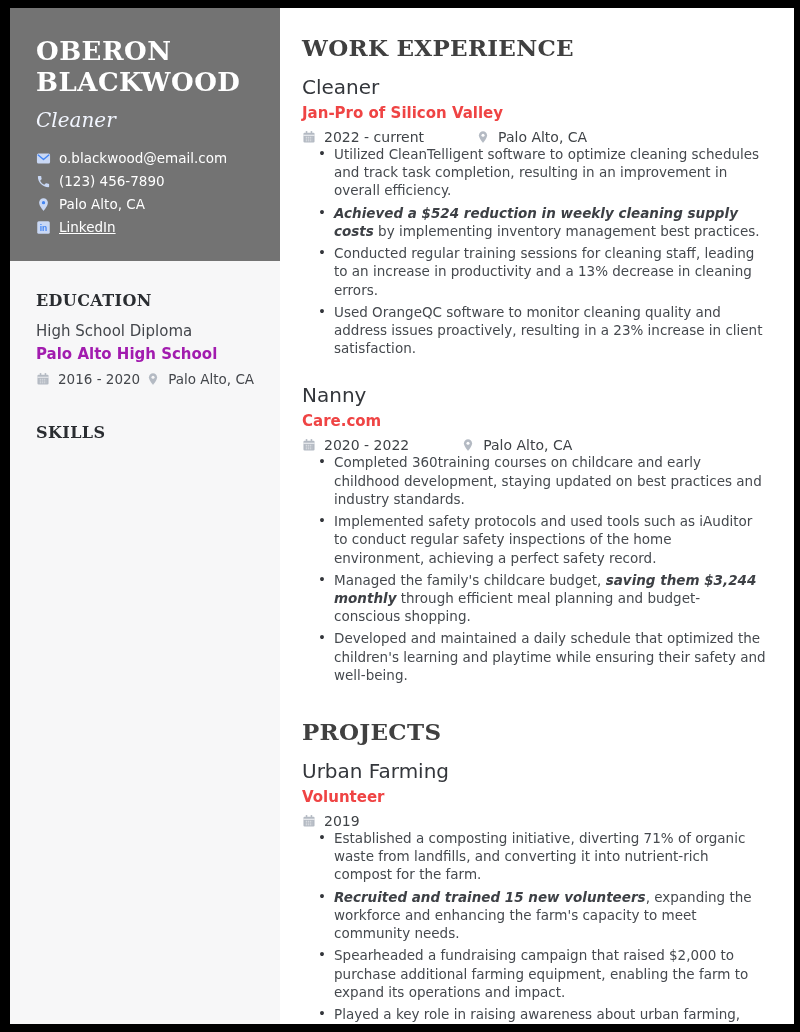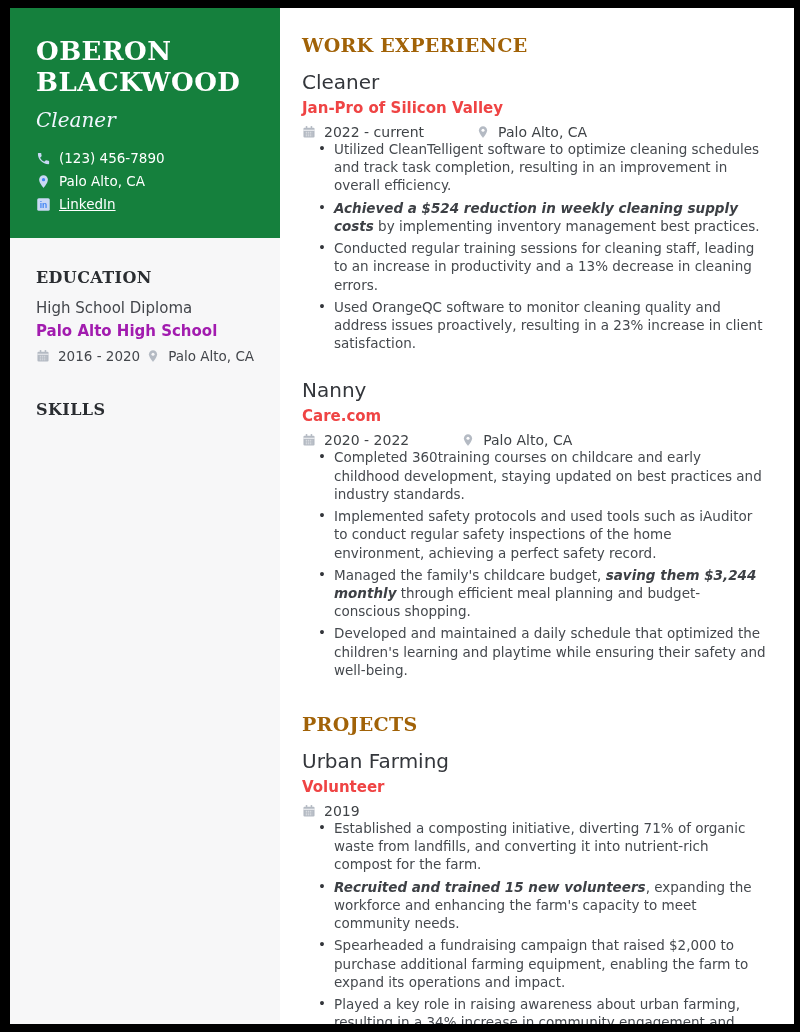--- a/index.html
+++ b/index.html
@@ -3,21 +3,21 @@
 <meta charset="utf-8">
 <style>
   * { margin:0; padding:0; box-sizing:border-box; }
   html,body { background:#000; }
   body { font-family:"DejaVu Sans","Liberation Sans",sans-serif; }
   .frame { width:800px; height:1032px; background:#000; padding:8px 6px 8px 10px; }
   .page { width:100%; height:100%; background:#fff; display:flex; overflow:hidden; }
 
   
   .sidebar { width:270px; min-width:270px; background:#f7f7f8; display:flex; flex-direction:column; }
-  .hero { background:#15803d; color:#fff; padding:28px 22px 26px 26px; }
+  .hero { background:#737373; color:#fff; padding:28px 22px 26px 26px; }
   .hero-name { font-family:"DejaVu Serif","Liberation Serif",serif; font-weight:bold;
                font-size:26px; line-height:1.2; letter-spacing:.5px; color:#fff; }
   .hero-title { font-family:"DejaVu Serif","Liberation Serif",serif; font-style:italic;
                 font-size:20px; margin-top:10px; color:#f2f6ff; }
   .contact { margin-top:18px; display:flex; flex-direction:column; gap:7px; }
   .contact-row { display:flex; align-items:center; gap:8px; font-size:13.5px; color:#ffffff; }
   .contact-row a { color:#fff; }
   .icon { display:inline-flex; width:15px; height:15px; flex:0 0 15px; }
   .icon svg { width:100%; height:100%; display:block; }
   .hero .icon { color:#c9d8f5; }
@@ -39,21 +39,21 @@
 
   .skills-section { margin-top:36px; }
   .skills-list { list-style:none; margin-top:12px; }
   .skills-list li { position:relative; padding-left:17px; margin-bottom:7px;
                     font-size:13.5px; color:#43464b; }
   .skills-list li::before { content:"•"; position:absolute; left:1px; top:-1px; color:#2a2d31; }
 
   
   .main { flex:1; padding:26px 28px 0 22px; background:#fff; }
   .main-heading { font-family:"DejaVu Serif","Liberation Serif",serif; font-weight:bold;
-                  font-size:19px; letter-spacing:.3px; color:#a16207; }
+                  font-size:23px; letter-spacing:.3px; color:#404040; }
   .entry { margin-top:14px; margin-bottom:26px; }
   .entry-title { font-size:20px; font-weight:normal; color:#33363b; }
   .entry-company { font-size:15px; font-weight:bold; color:#ef4444; text-decoration:none;
                    display:inline-block; margin-top:5px; }
   .entry-meta { display:flex; align-items:flex-end; margin-top:7px; font-size:14px; color:#3f4347; }
   .entry-meta .meta-item { display:flex; align-items:center; gap:8px; }
   .entry-meta .meta-item + .meta-item { margin-left:52px; }
   .main .hole { fill:#ffffff; }
   .main .hole-stroke { stroke:#ffffff; fill:none; }
   .bullets { list-style:none; margin-top:0; padding-left:15px; }
@@ -70,20 +70,29 @@
   <div class="page">
 
     <aside class="sidebar">
       <div class="hero">
         <div class="hero-name">OBERON BLACKWOOD</div>
         <div class="hero-title">Cleaner</div>
         <div class="contact">
             <div class="contact-row">
               <span class="icon">
                 <svg viewBox="0 0 24 24">
+                  <rect x="1.5" y="4" width="21" height="16" rx="2.5" fill="currentColor"></rect>
+                  <path class="hole-stroke" d="M3.5 6.5 12 13.5 20.5 6.5" stroke-width="2.2" stroke-linecap="round" stroke-linejoin="round"></path>
+                </svg>
+              </span>
+              <span>o.blackwood@email.com</span>
+            </div>
+            <div class="contact-row">
+              <span class="icon">
+                <svg viewBox="0 0 24 24">
                   <path fill="currentColor" d="M6.62 10.79c1.44 2.83 3.76 5.14 6.59 6.59l2.2-2.21c.27-.27.67-.36 1.02-.24 1.12.37 2.33.57 3.57.57.55 0 1 .45 1 1V20c0 .55-.45 1-1 1-9.39 0-17-7.61-17-17 0-.55.45-1 1-1h3.5c.55 0 1 .45 1 1 0 1.25.2 2.45.57 3.57.11.35.03.74-.25 1.02l-2.2 2.2z"></path>
                 </svg>
               </span>
               <span>(123) 456-7890</span>
             </div>
             <div class="contact-row">
               <span class="icon">
                 <svg viewBox="0 0 24 24">
                   <path fill="currentColor" d="M12 2C8.13 2 5 5.13 5 9c0 5.25 7 13 7 13s7-7.75 7-13c0-3.87-3.13-7-7-7z"></path>
                   <circle class="hole" cx="12" cy="9" r="2.6"></circle>

